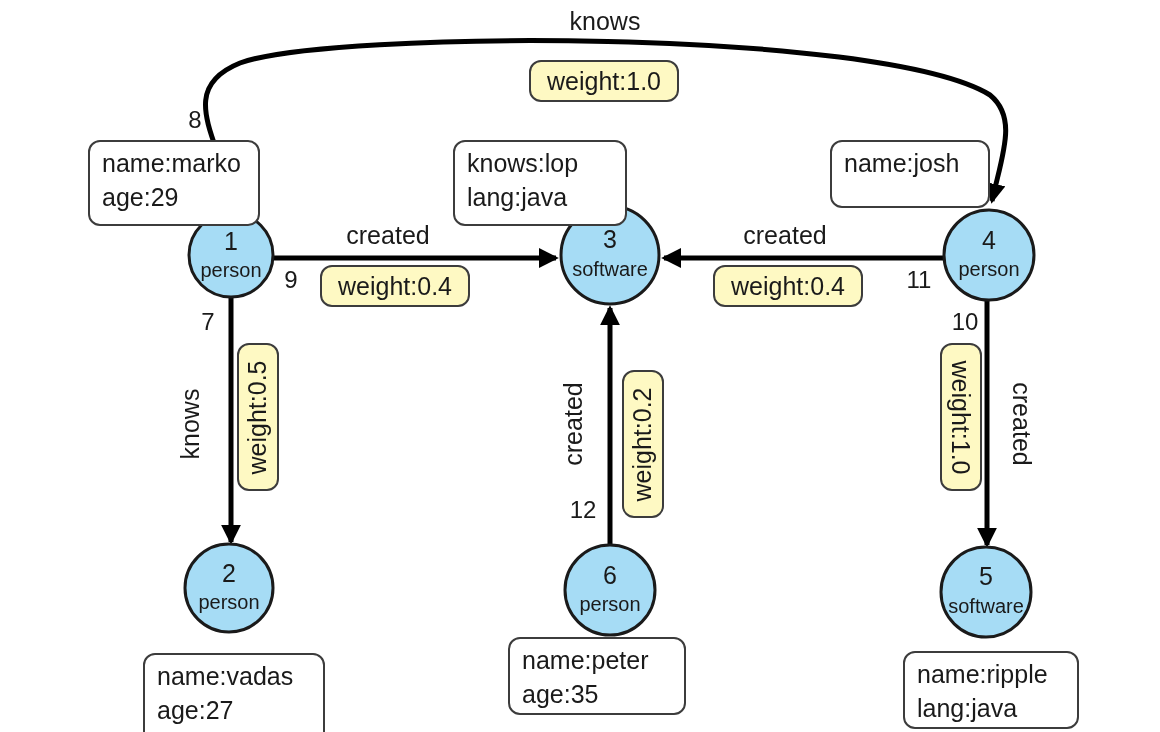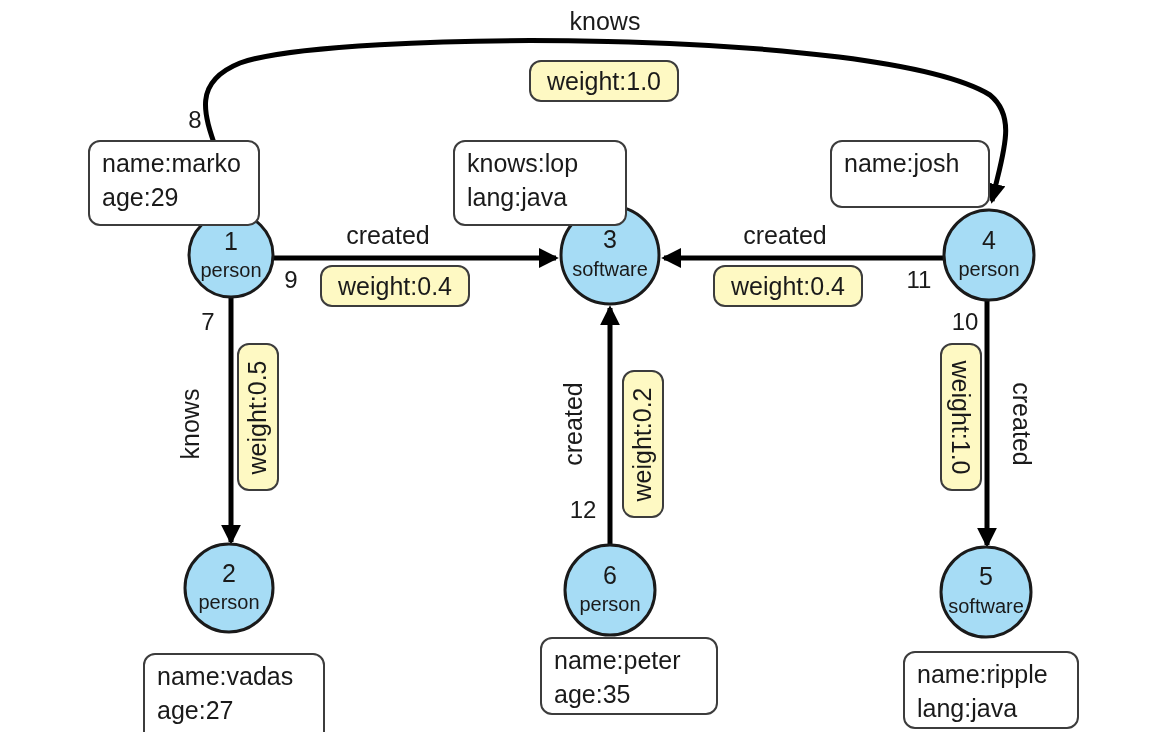--- a/index.html
+++ b/index.html
@@ -194,21 +194,21 @@
 
   <div class="prop-box" style="left:830px; top:140px; width:160px; height:68px;">
     <div class="prop-line">name:josh</div>
   </div>
 
   <div class="prop-box" style="left:143px; top:653px; width:182px; height:98px;">
     <div class="prop-line">name:vadas</div>
     <div class="prop-line">age:27</div>
   </div>
 
-  <div class="prop-box" style="left:508px; top:637px; width:178px; height:78px;margin-left:32px;">
+  <div class="prop-box" style="left:508px; top:637px; width:178px; height:78px;">
     <div class="prop-line">name:peter</div>
     <div class="prop-line">age:35</div>
   </div>
 
   <div class="prop-box" style="left:903px; top:651px; width:176px; height:78px;">
     <div class="prop-line">name:ripple</div>
     <div class="prop-line">lang:java</div>
   </div>
 
   <div class="weight-box" style="left:529px; top:60px; width:150px; height:42px;">

